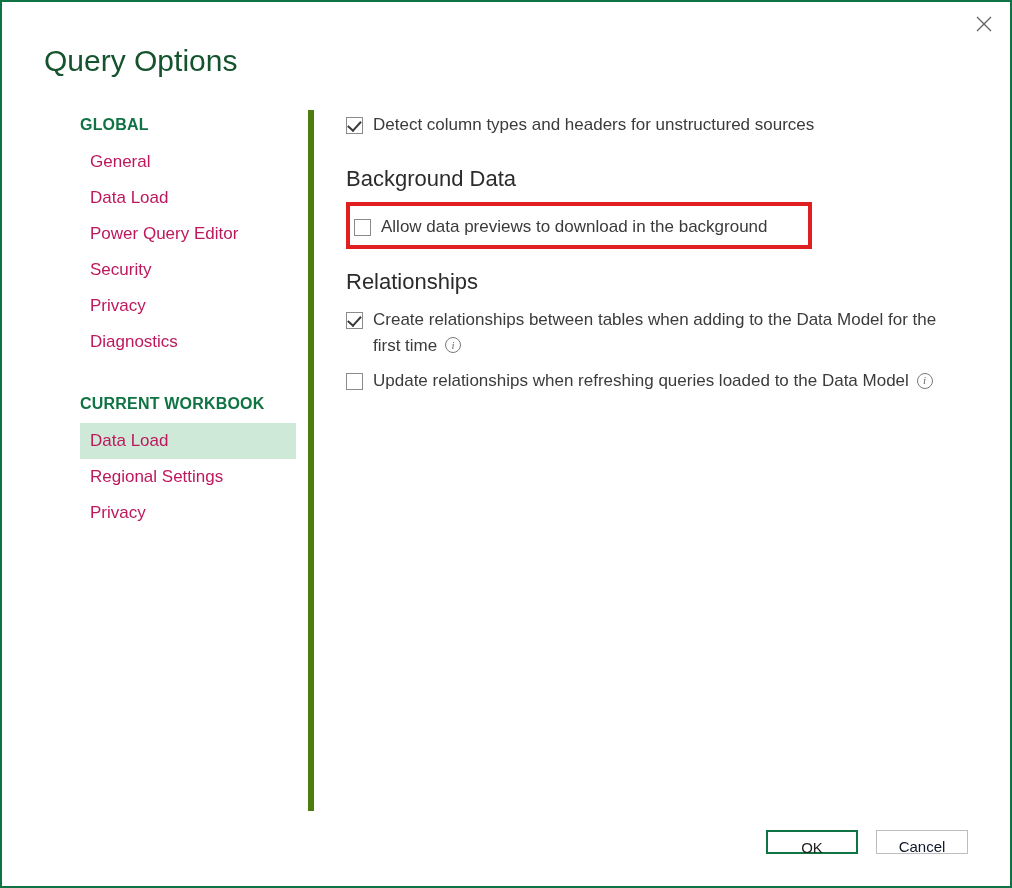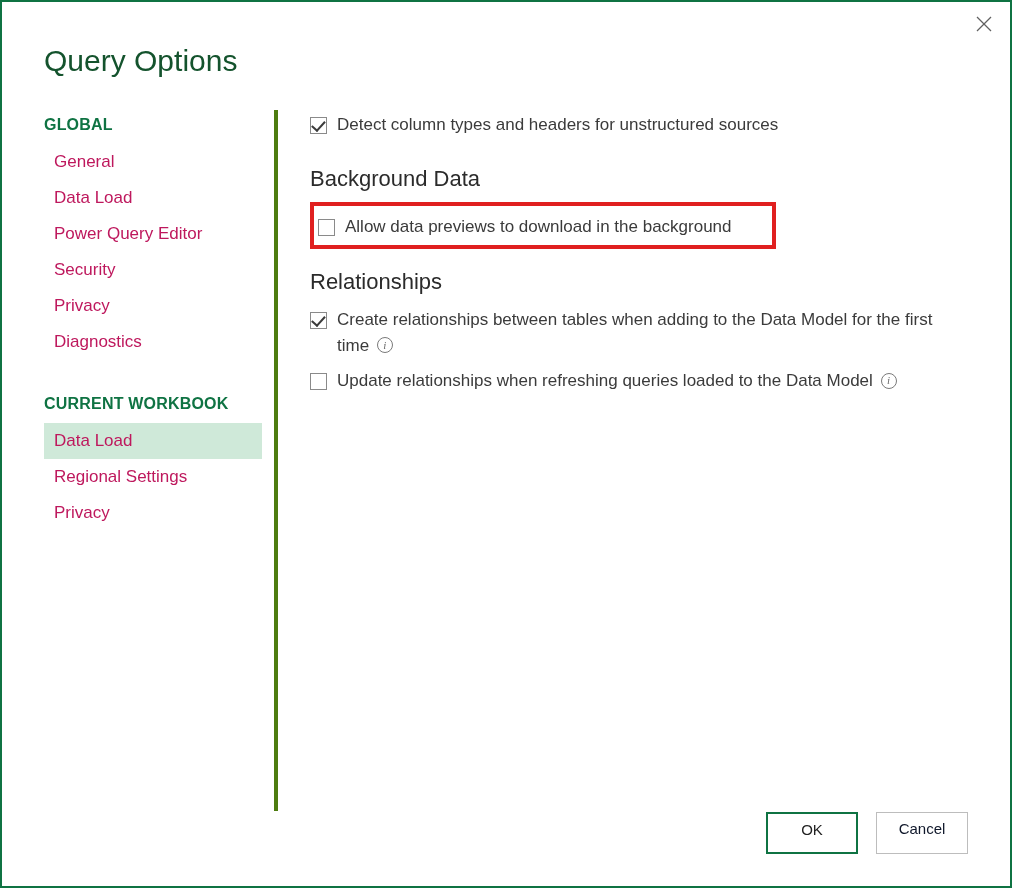--- a/index.html
+++ b/index.html
@@ -27,23 +27,24 @@
       font-weight: 300;
       color: #14532d;
       padding: 42px 0 0 42px;
     }
     .body {
       display: flex;
       padding: 32px 42px 0 42px;
     }
     .sidebar {
       width: 234px;
-      border-right: 4px solid #4d7c0f;
+      border-right: 6px solid #4d7c0f;
       padding-right: 12px;
       padding-bottom: 280px;
+      margin-left: 36px;
     }
     .sidebar-section-title {
       color: #0f7343;
       font-size: 16px;
       font-weight: 700;
       letter-spacing: 0.2px;
       padding: 6px 0 10px 0;
     }
     .sidebar-item {
       font-size: 17px;
@@ -123,21 +124,21 @@
     .highlight-box .option-row { padding-bottom: 4px; }
     .footer {
       position: absolute;
       bottom: 32px;
       right: 42px;
       display: flex;
       gap: 18px;
     }
     .btn {
       min-width: 92px;
-      height: 42px;
+      height: 24px;
       font-size: 15px;
       text-align: center;
       line-height: 32px;
       cursor: pointer;
       background: #fff;
     }
     .btn.primary { border: 2px solid #0f7343; color: #222; }
     .btn.secondary { border: 1px solid #bdbdbd; color: #0f172a; }
   </style>
 </head>

